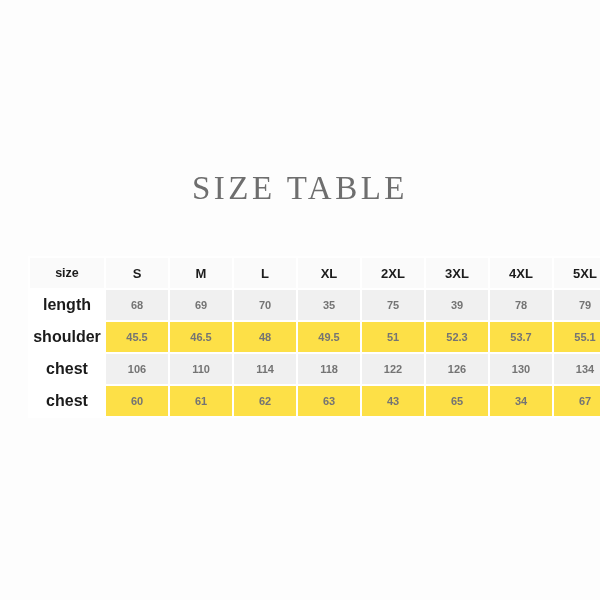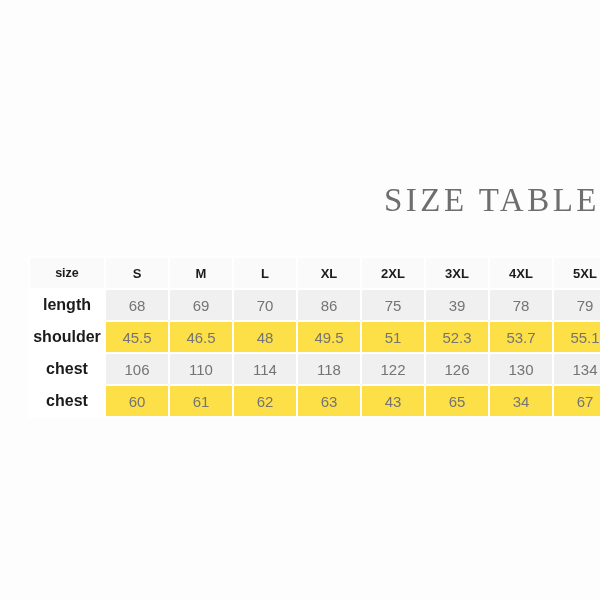--- a/index.html
+++ b/index.html
@@ -20,22 +20,21 @@
     height: 600px;
     background: #fdfdfd;
   }
 
   
   #title-block {
     position: absolute;
     left: 0;
     top: 168px;
     width: 600px;
-    text-align: right;
-    margin-top: 12px;
+    text-align: center;
   }
   #page-title {
     font-family: "Liberation Serif", serif;
     font-size: 33px;
     line-height: 40px;
     letter-spacing: 3.5px;
     color: #6e6e6e;
     font-weight: 400;
     white-space: nowrap;
   }
@@ -83,22 +82,22 @@
   
   table.size-table tbody th.row-label {
     background: #ffffff;
     color: #1b1b1b;
     font-weight: 700;
     font-size: 16px;
   }
   table.size-table tbody td.val {
     background: #f0f0f0;
     color: #747474;
-    font-weight: 400;
-    font-size: 15px;
+    font-weight: 700;
+    font-size: 11px;
   }
   table.size-table tbody tr.row-alt td.val {
     background: #fde047;
   }
 </style>
 </head>
 <body>
 
 <div id="page">
 
@@ -131,21 +130,21 @@
             <th>4XL</th>
             <th>5XL</th>
           </tr>
       </thead>
       <tbody id="table-body">
           <tr>
             <th class="row-label">length</th>
             <td class="val">68</td>
             <td class="val">69</td>
             <td class="val">70</td>
-            <td class="val">86</td>
+            <td class="val">35</td>
             <td class="val">75</td>
             <td class="val">39</td>
             <td class="val">78</td>
             <td class="val">79</td>
           </tr>
           <tr class="row-alt">
             <th class="row-label">shoulder</th>
             <td class="val">45.5</td>
             <td class="val">46.5</td>
             <td class="val">48</td>

